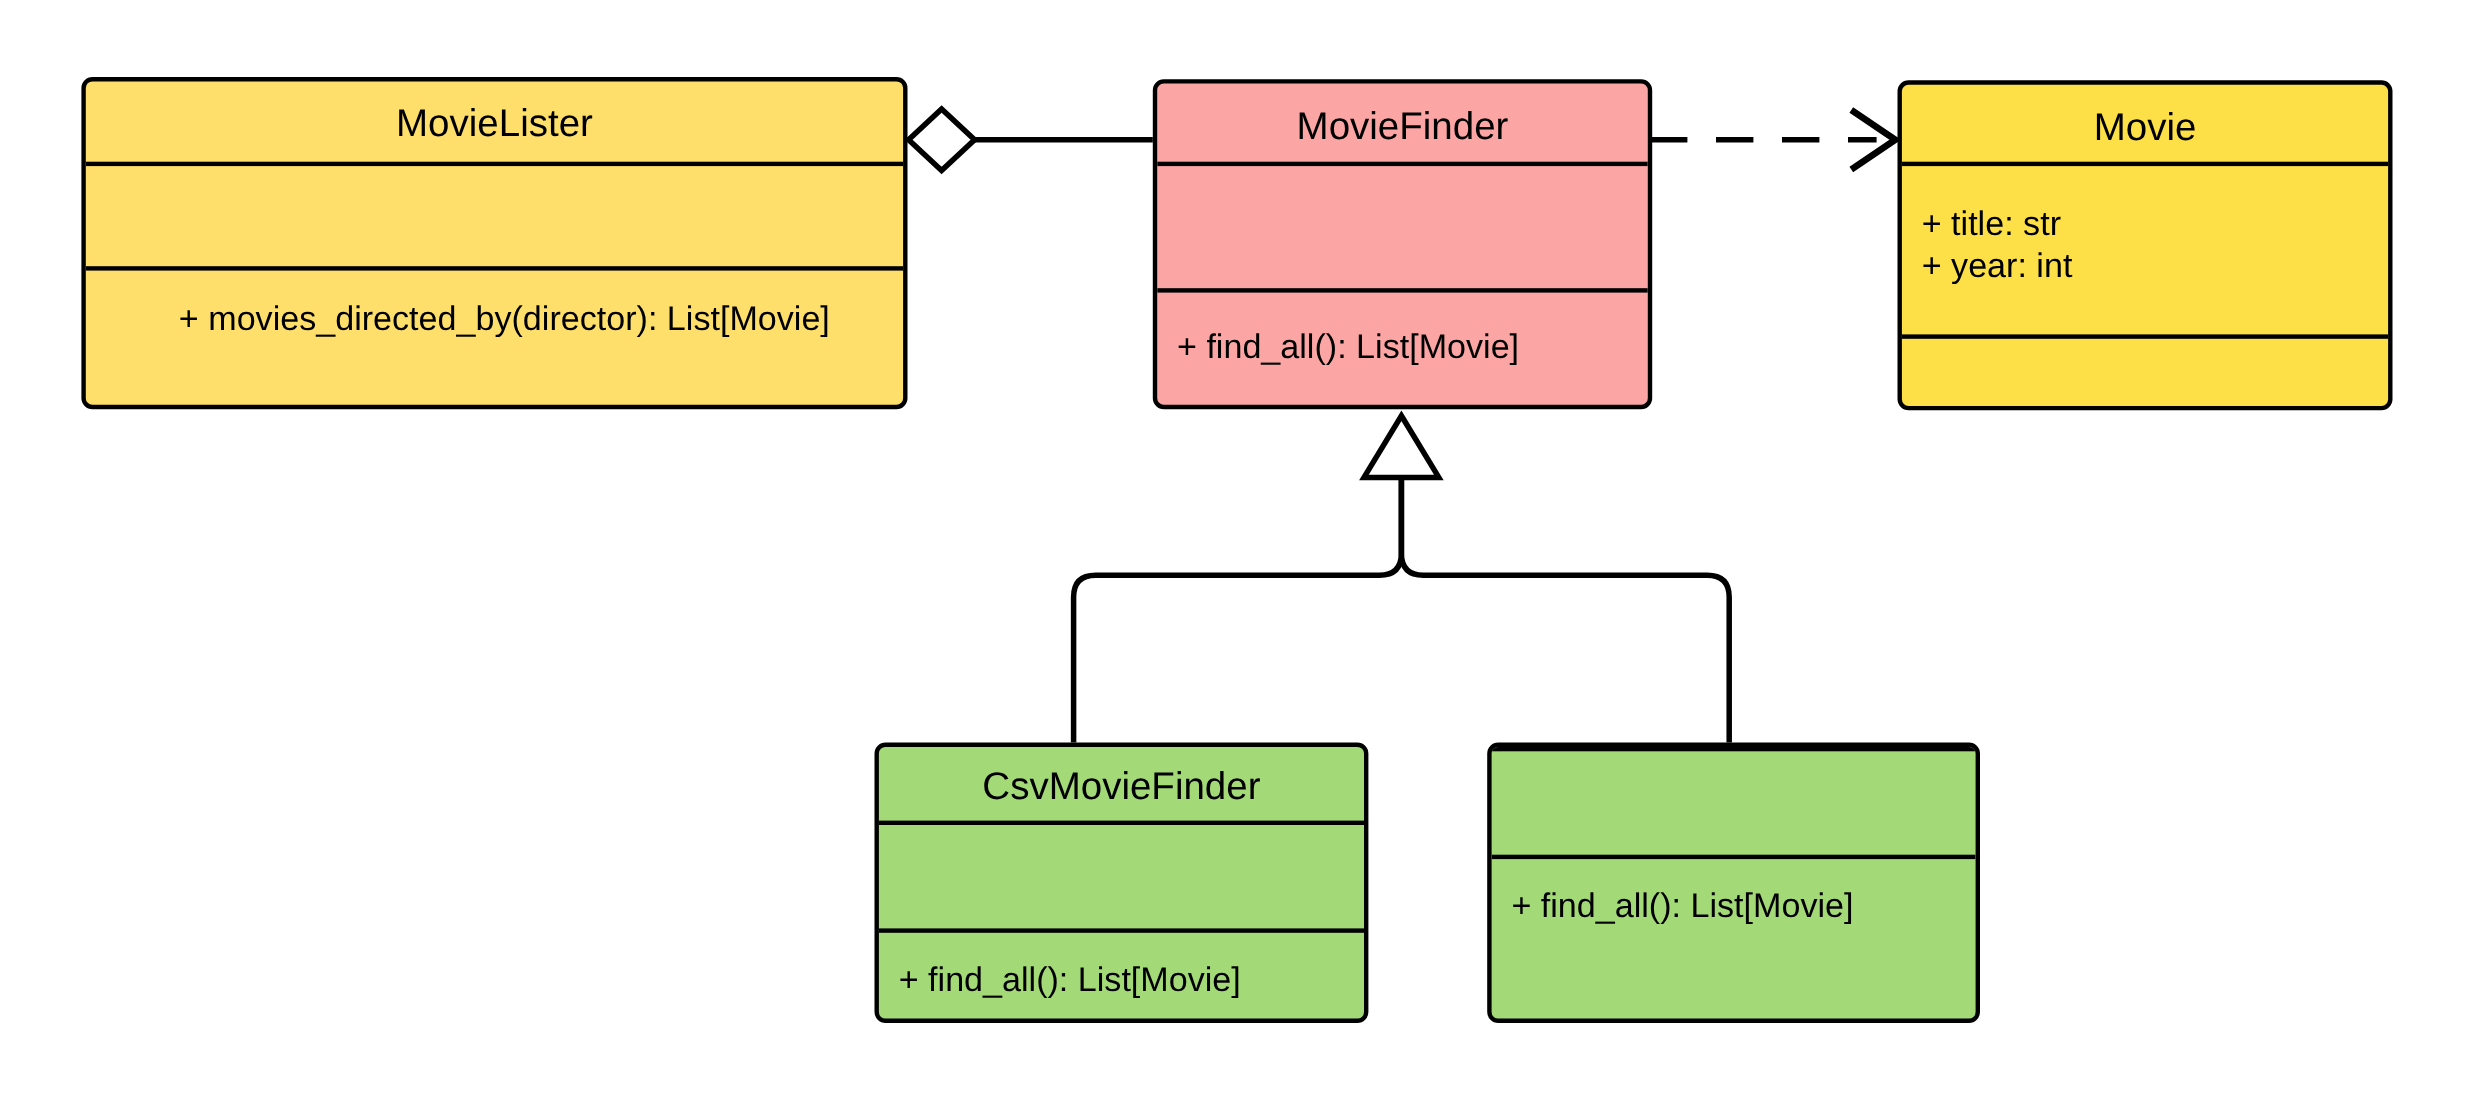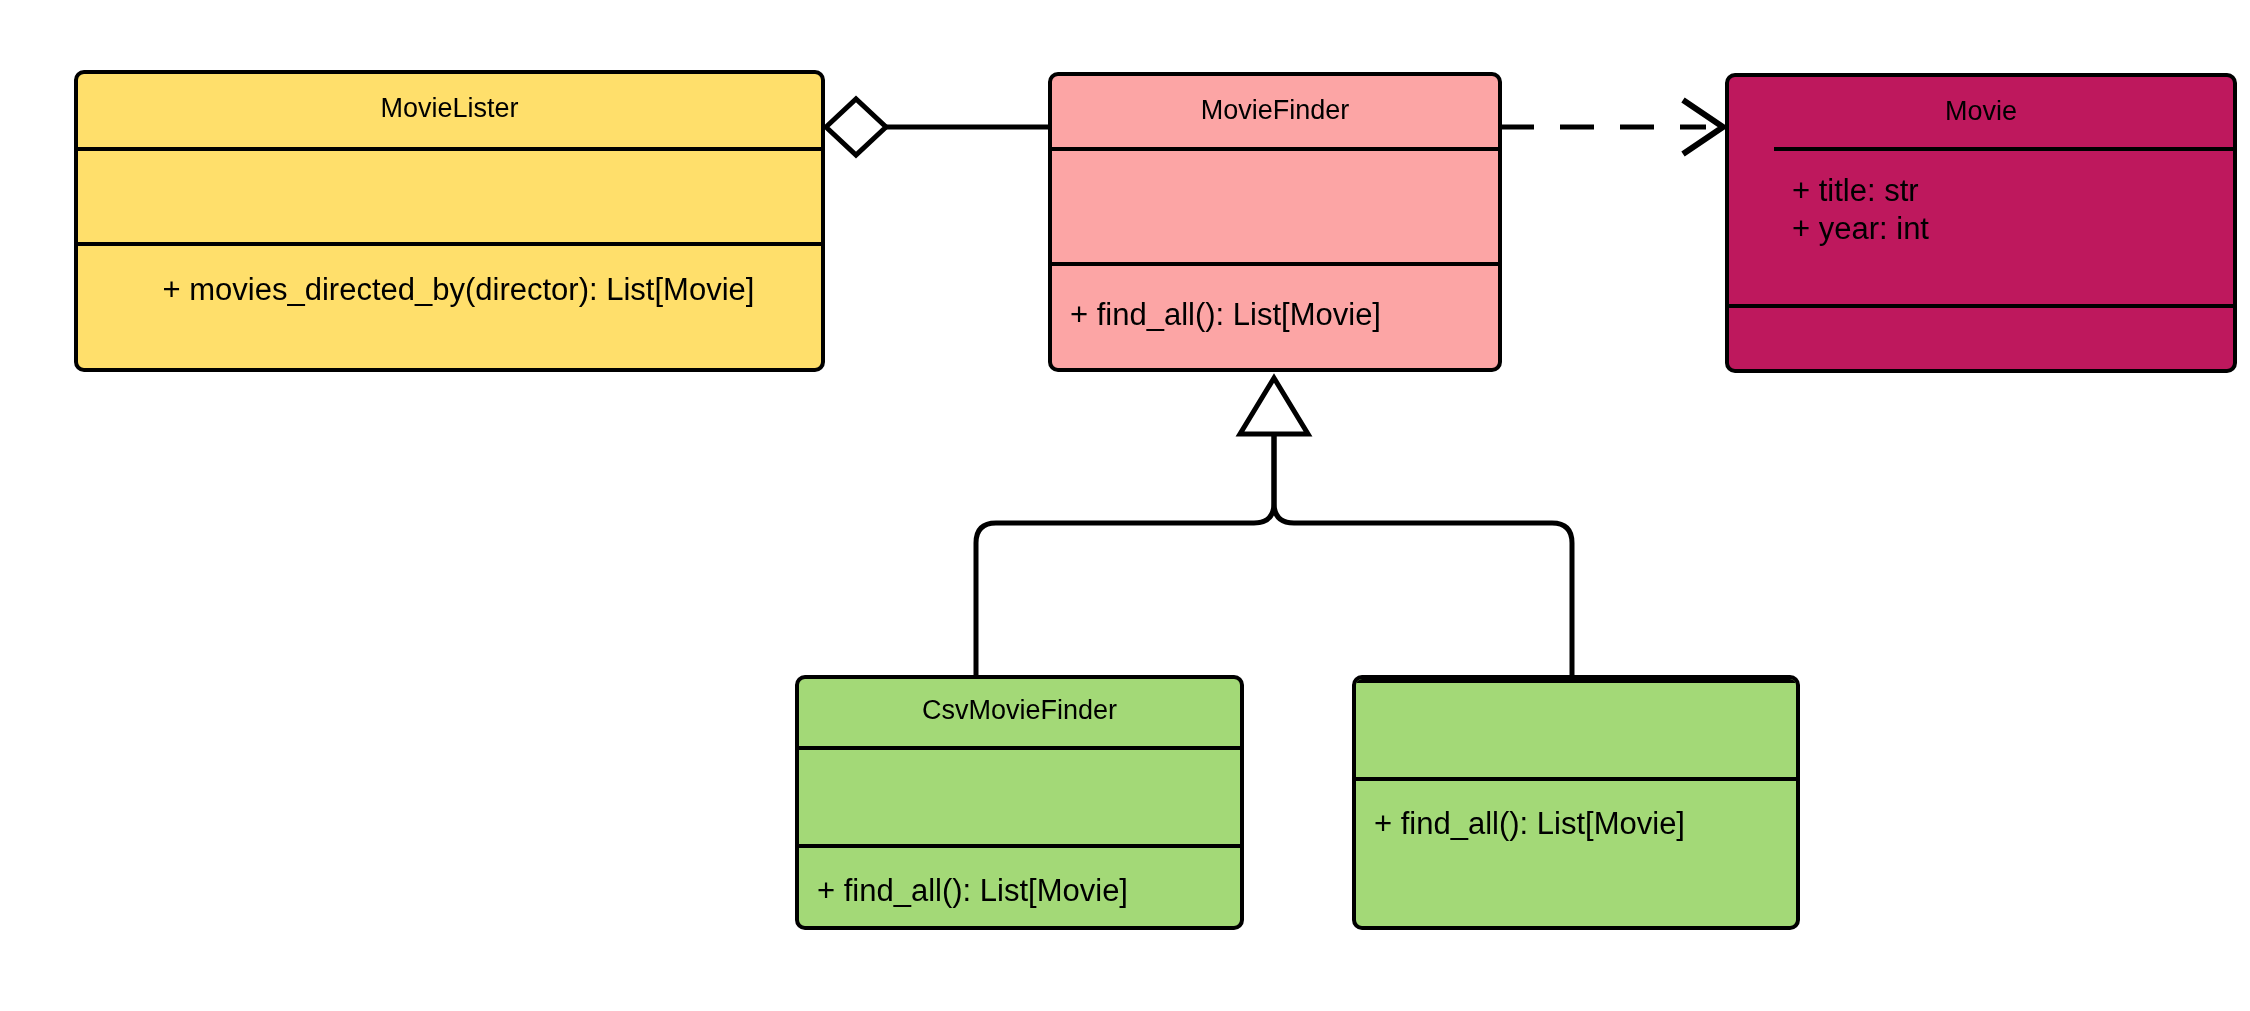--- a/index.html
+++ b/index.html
@@ -36,21 +36,21 @@
   }
   .uml-class .compartment {
     box-sizing: border-box;
     width: 100%;
   }
   .uml-class .compartment.divided {
     border-top: 4px solid #000000;
   }
   .class-name {
     text-align: center;
-    font-size: 27px;
+    font-size: 35px;
     line-height: 1.1;
     color: #000000;
     white-space: nowrap;
   }
   .member-list {
     font-size: 31px;
     line-height: 1.22;
     color: #000000;
     padding-left: 18px;
     white-space: nowrap;
@@ -66,23 +66,23 @@
   #class-movielister      { left: 74px;   top: 70px;  width: 751px; height: 302px; background: #ffdf6b; }
   #class-movielister .c1  { height: 73px;  padding-top: 20px; }
   #class-movielister .c2  { height: 95px; }
   #class-movielister .c3  { height: 130px; padding-top: 25px; text-align: center; }
 
   #class-moviefinder      { left: 1048px; top: 72px;  width: 454px; height: 300px; background: #fca5a5; }
   #class-moviefinder .c1  { height: 71px;  padding-top: 20px; }
   #class-moviefinder .c2  { height: 115px; }
   #class-moviefinder .c3  { height: 110px; padding-top: 30px; }
 
-  #class-movie            { left: 1725px; top: 73px;  width: 512px; height: 300px; background: #be185d; }
+  #class-movie            { left: 1725px; top: 73px;  width: 450px; height: 300px; background: #fde047; }
   #class-movie .c1        { height: 70px;  padding-top: 20px; }
-  #class-movie .c2        { height: 157px; padding-top: 21px; margin-left: 45px; }
+  #class-movie .c2        { height: 157px; padding-top: 34px; }
   #class-movie .c3        { height: 69px; }
 
   #class-csvmoviefinder   { left: 751px;  top: 675px; width: 449px; height: 255px; background: #a3d977; margin-left: 44px; }
   #class-sqlitemoviefinder{ left: 1352px; top: 675px; width: 448px; height: 255px; background: #a3d977; }
   .sub-finder .c1         { height: 67px;  padding-top: 17px; }
   .sub-finder .c2         { height: 98px; }
   .sub-finder .c3         { height: 86px;  padding-top: 24px; }
 </style>
 </head>
 <body>

